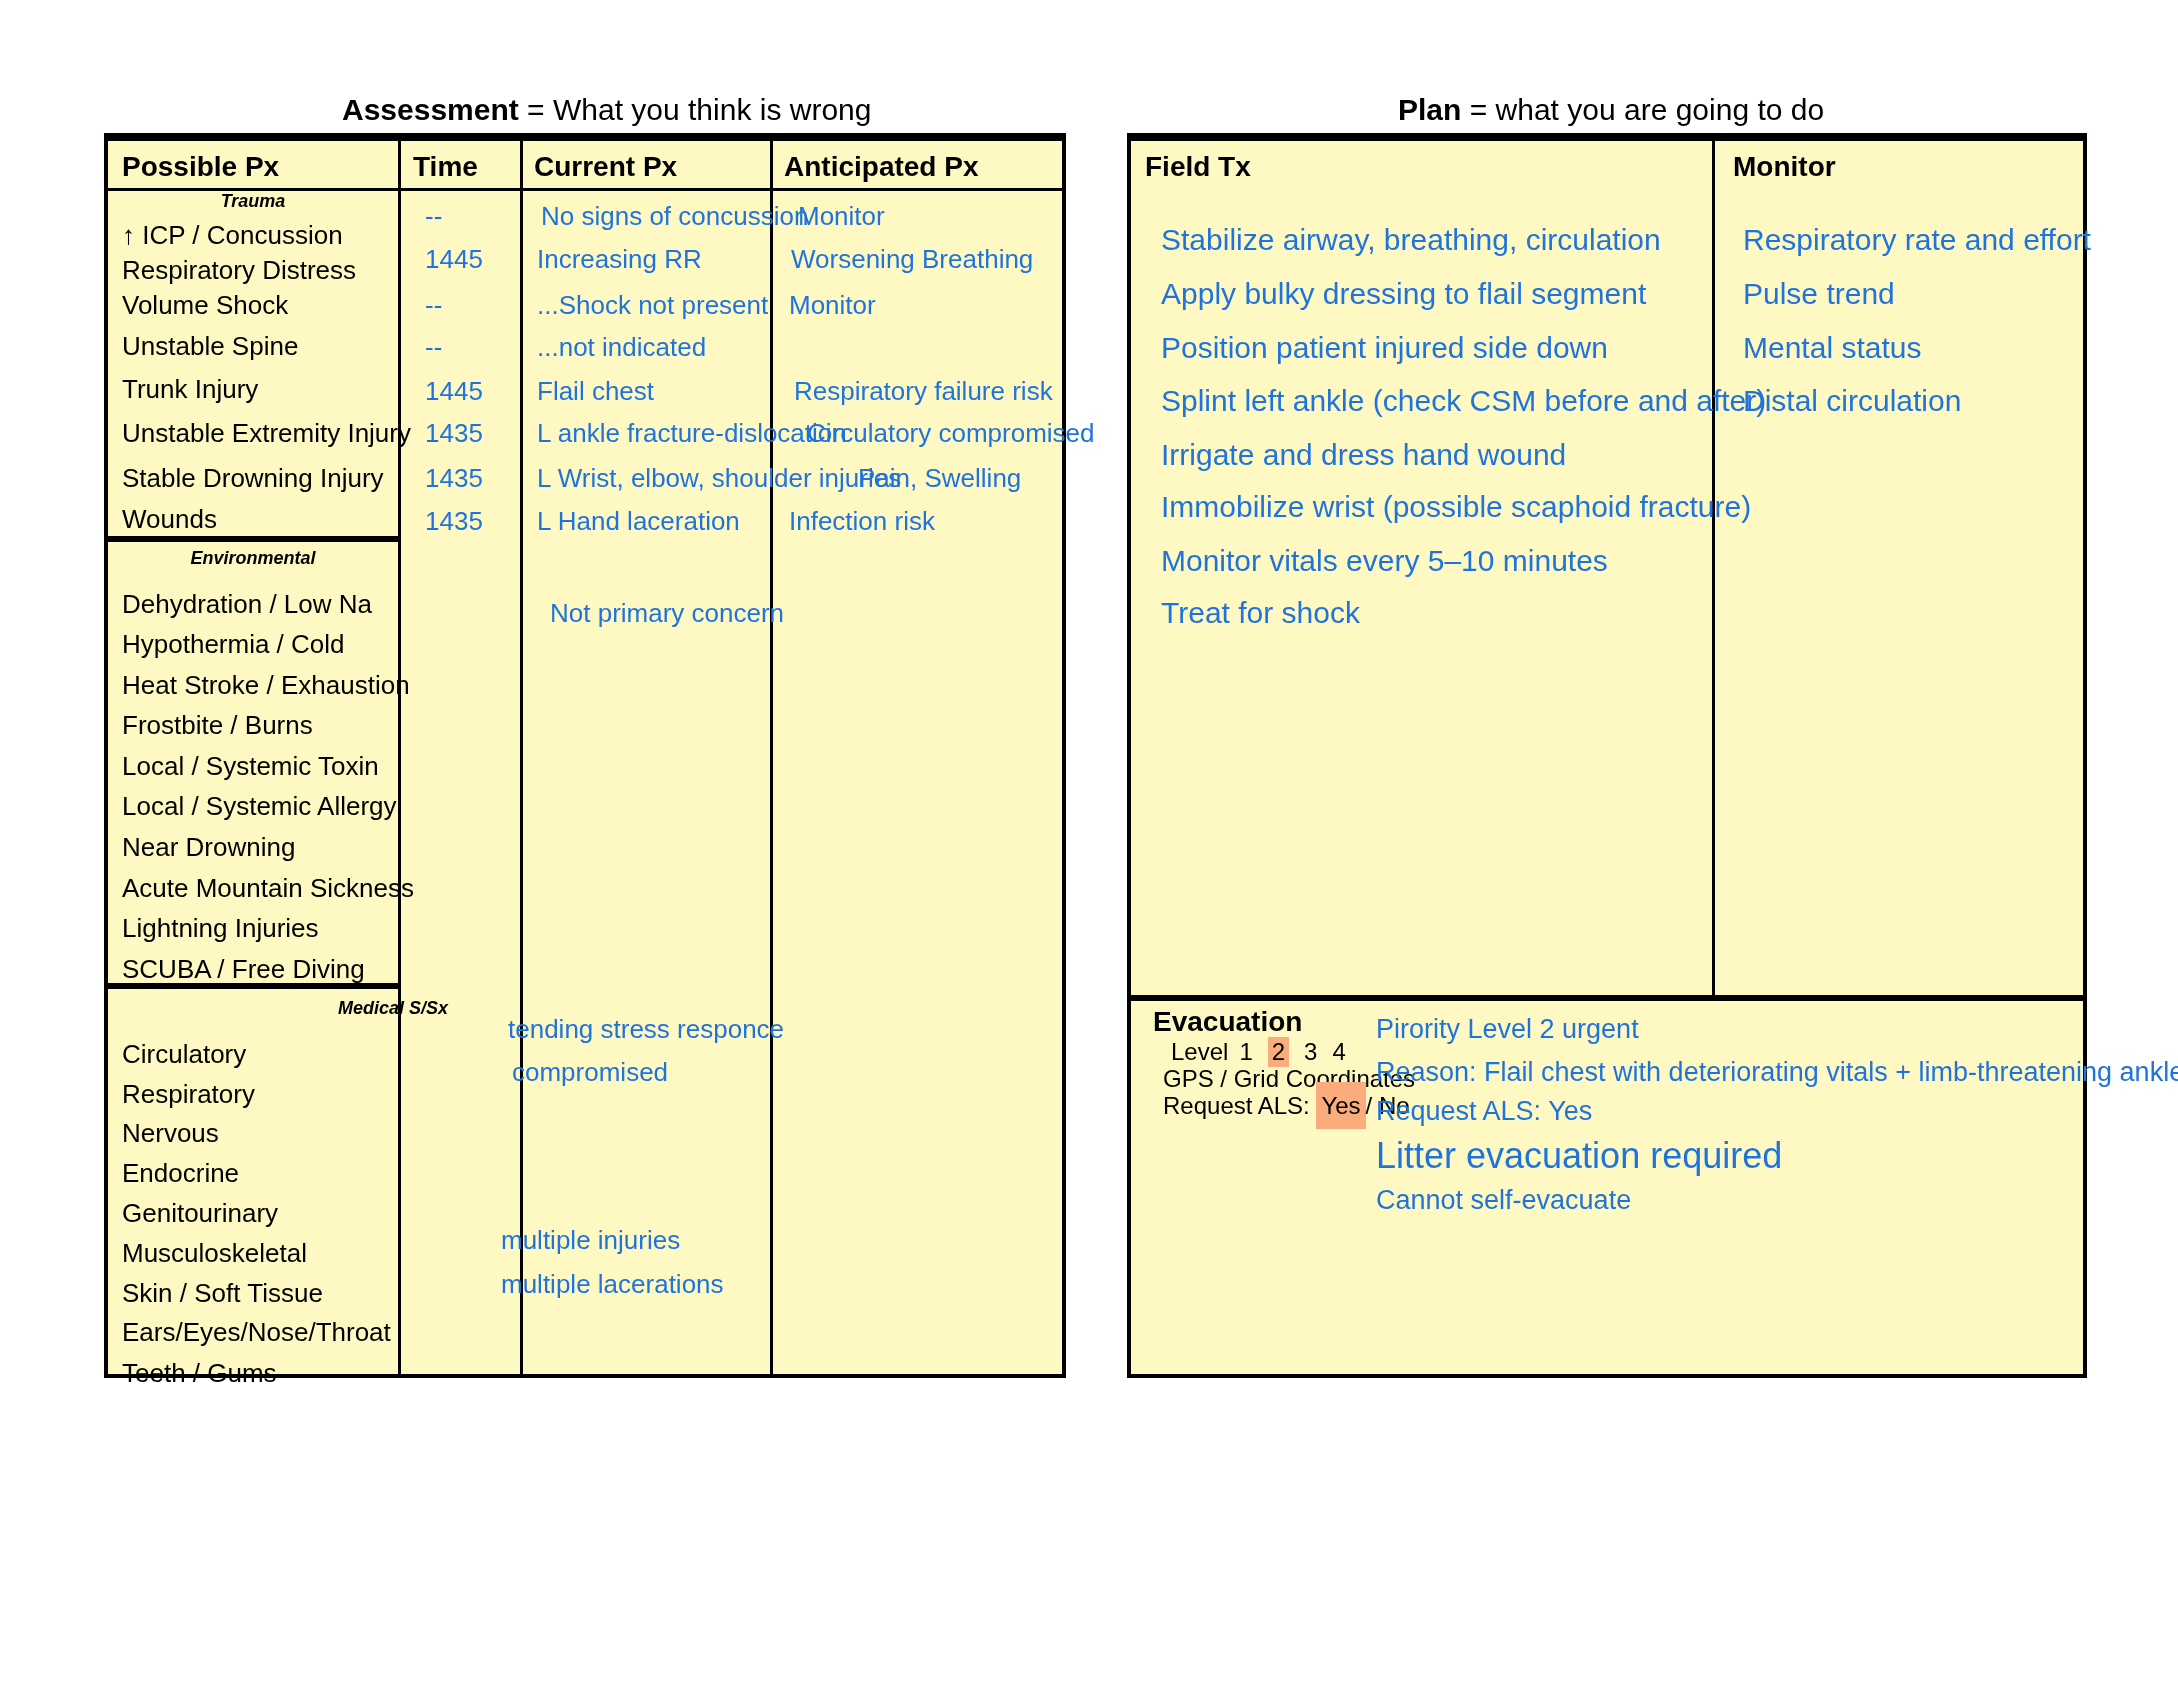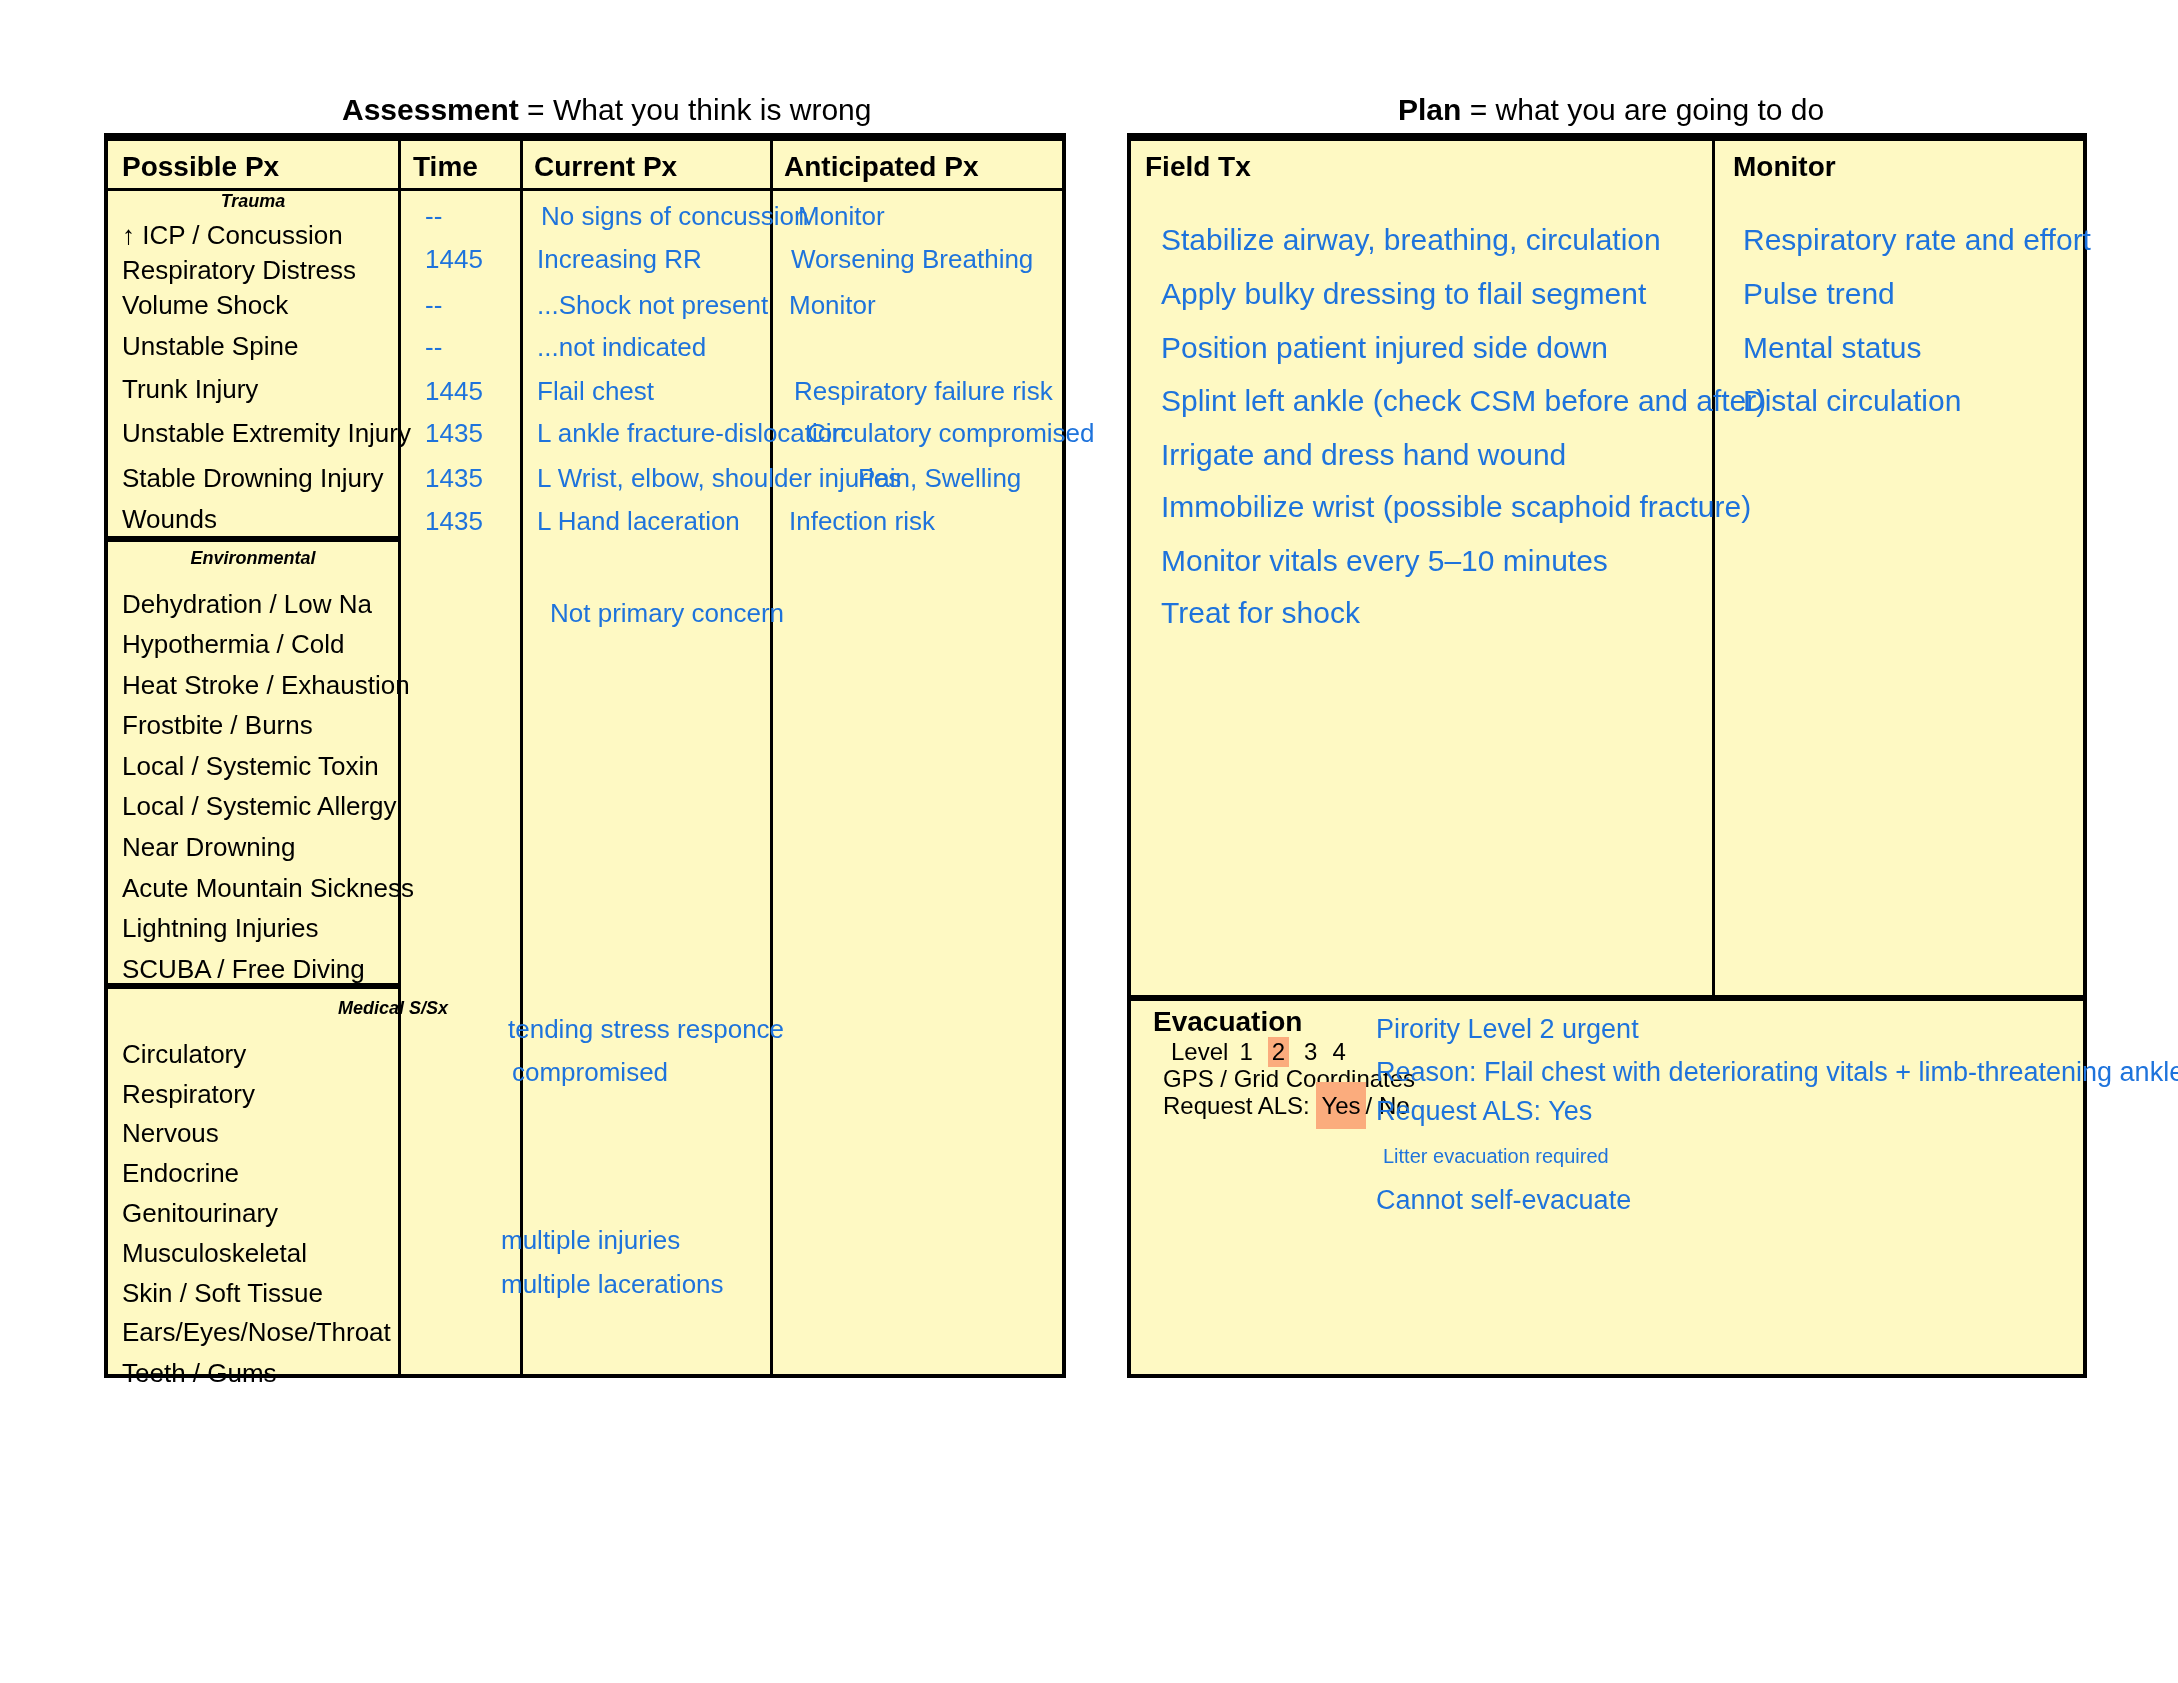--- a/index.html
+++ b/index.html
@@ -147,18 +147,18 @@
     </div>
     <div class="abs e" style="left:32px;top:924px;">GPS / Grid Coordinates</div>
     <div class="abs e" style="left:32px;top:951px;">
       <span>Request ALS:</span>
       <span class="hl">Yes</span><span>/</span>
       <span>No</span>
     </div>
     <div class="abs b" style="left:245px;top:872px;font-size:27px;">Pirority Level 2 urgent</div>
     <div class="abs b" style="left:245px;top:915px;font-size:27px;">Reason: Flail chest with deteriorating vitals + limb-threatening ankle injury</div>
     <div class="abs b" style="left:245px;top:954px;font-size:27px;text-align:right;">Request ALS: Yes</div>
-    <div class="abs b" style="left:245px;top:999px;font-size:20px;margin-left:7px;">Litter evacuation required</div>
+    <div class="abs b" style="left:245px;top:999px;font-size:36px;">Litter evacuation required</div>
     <div class="abs b" style="left:245px;top:1043px;font-size:27px;">Cannot self-evacuate</div>
   </div>
 
 </div>
 
 
 </body></html>

